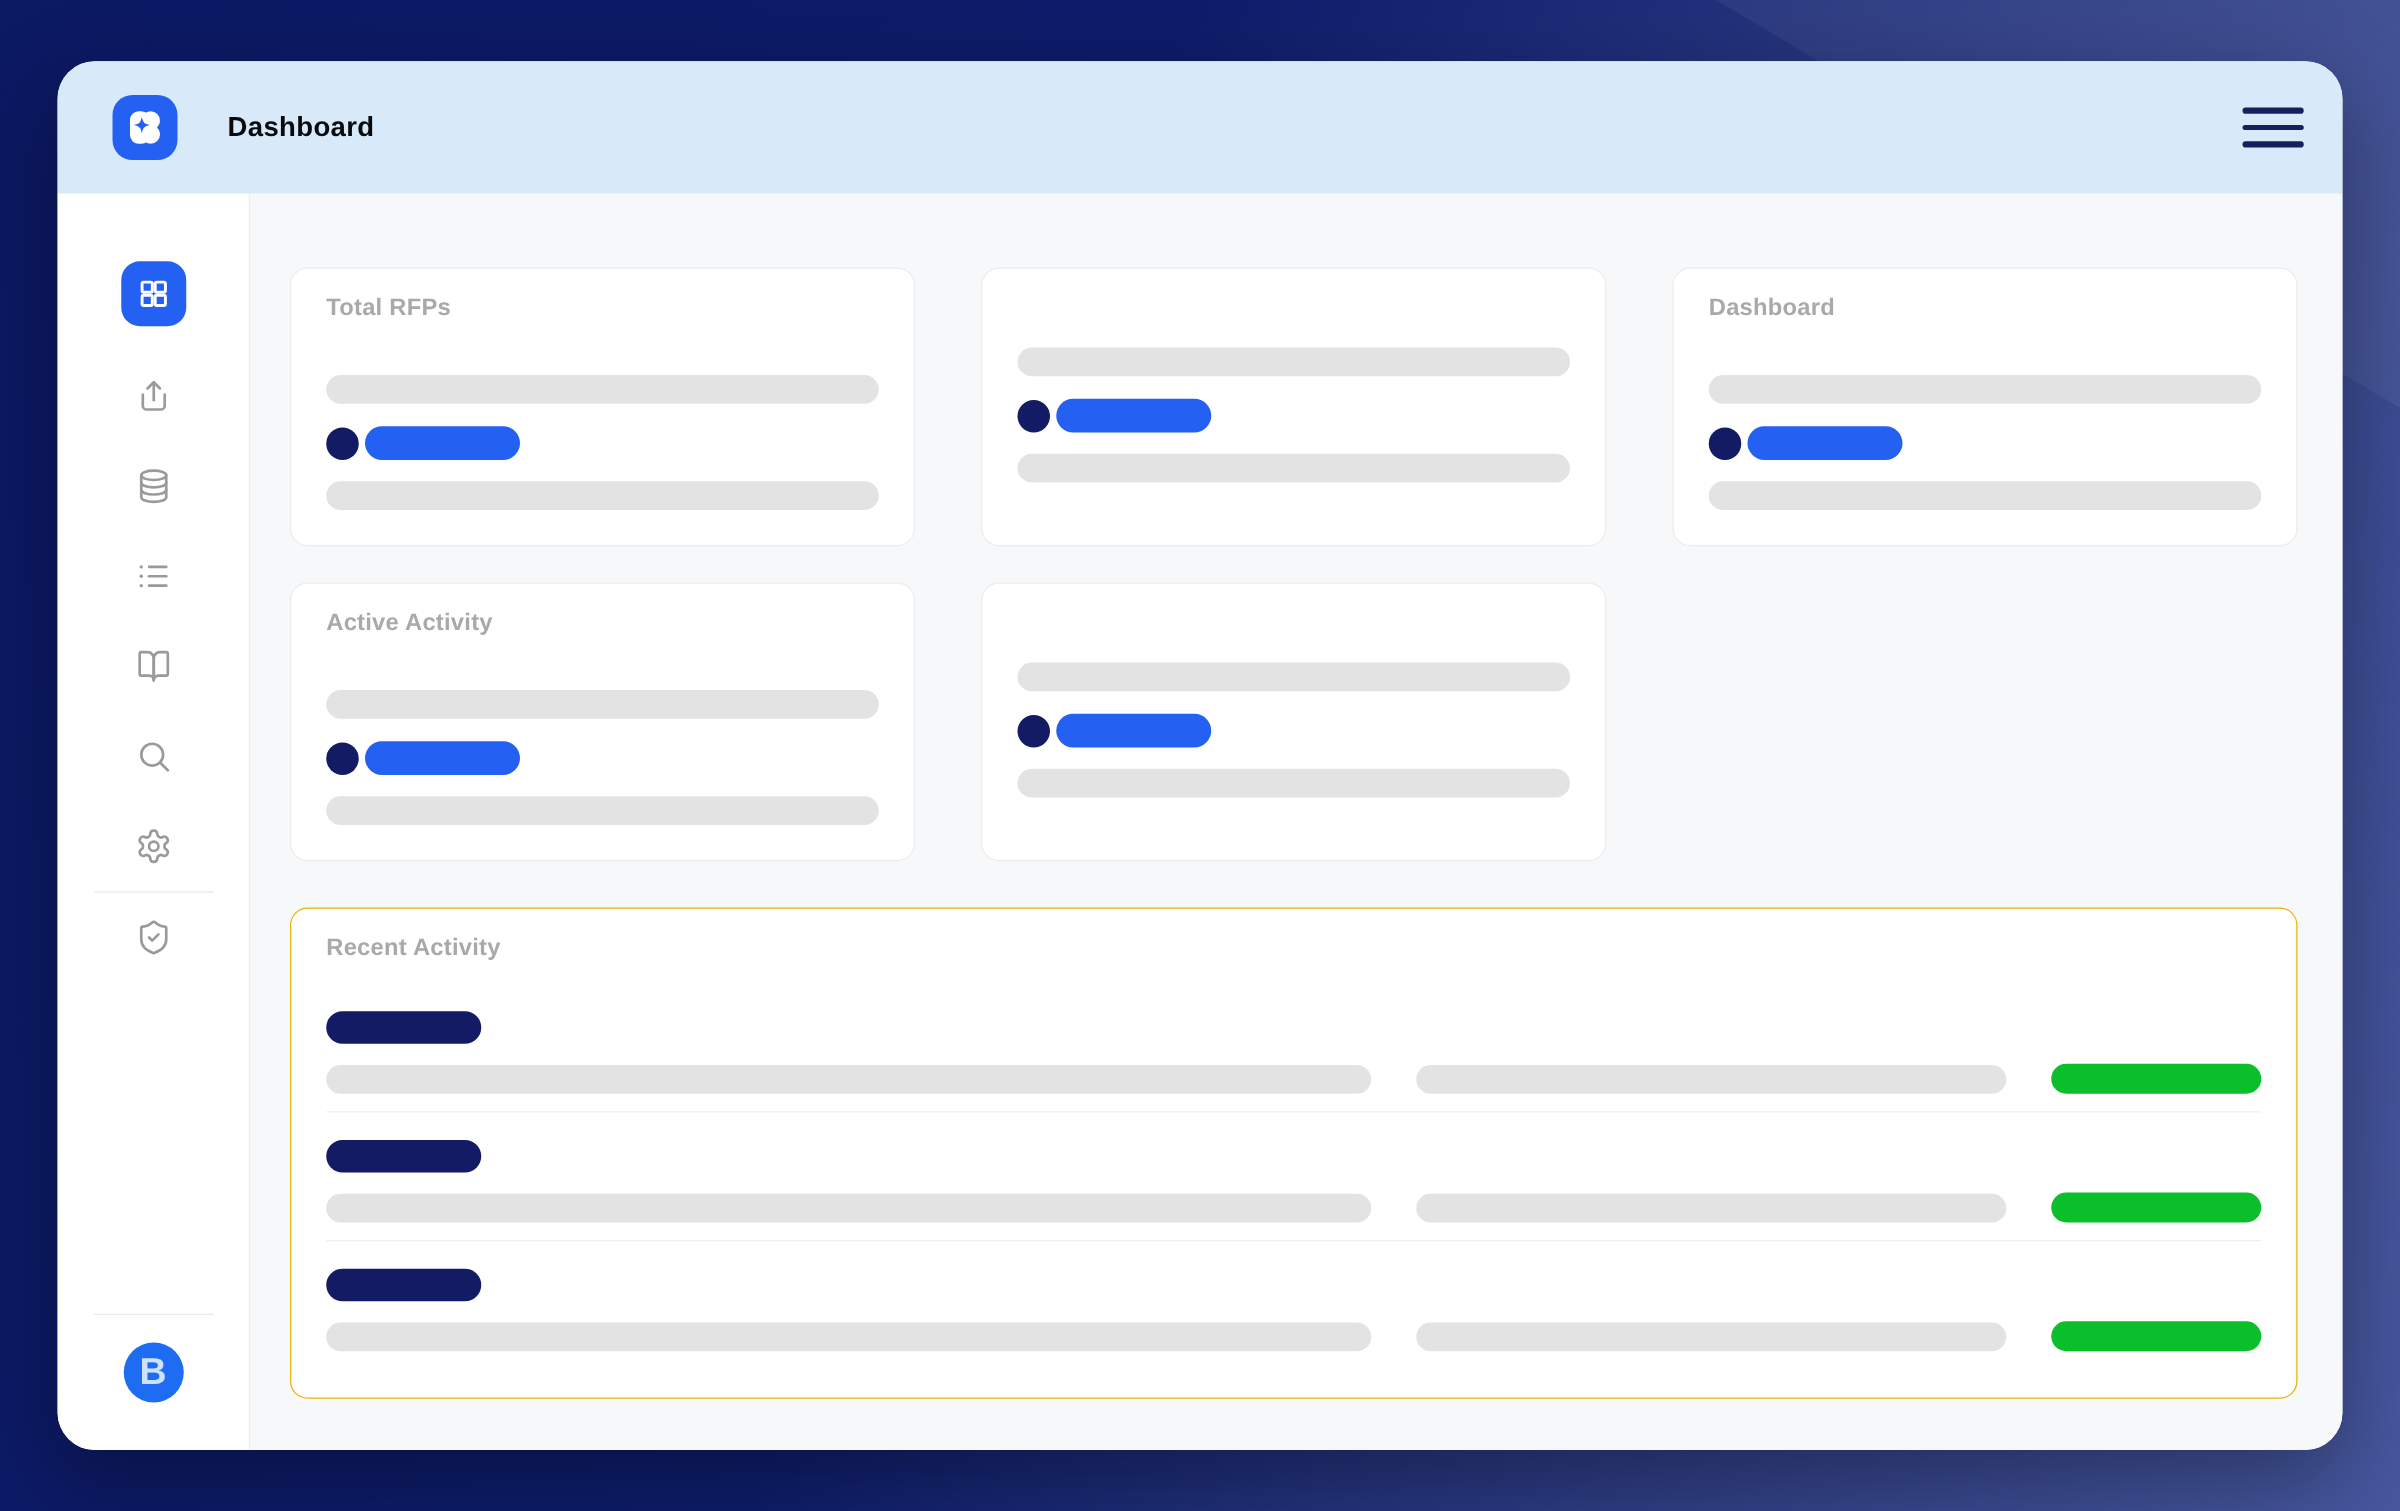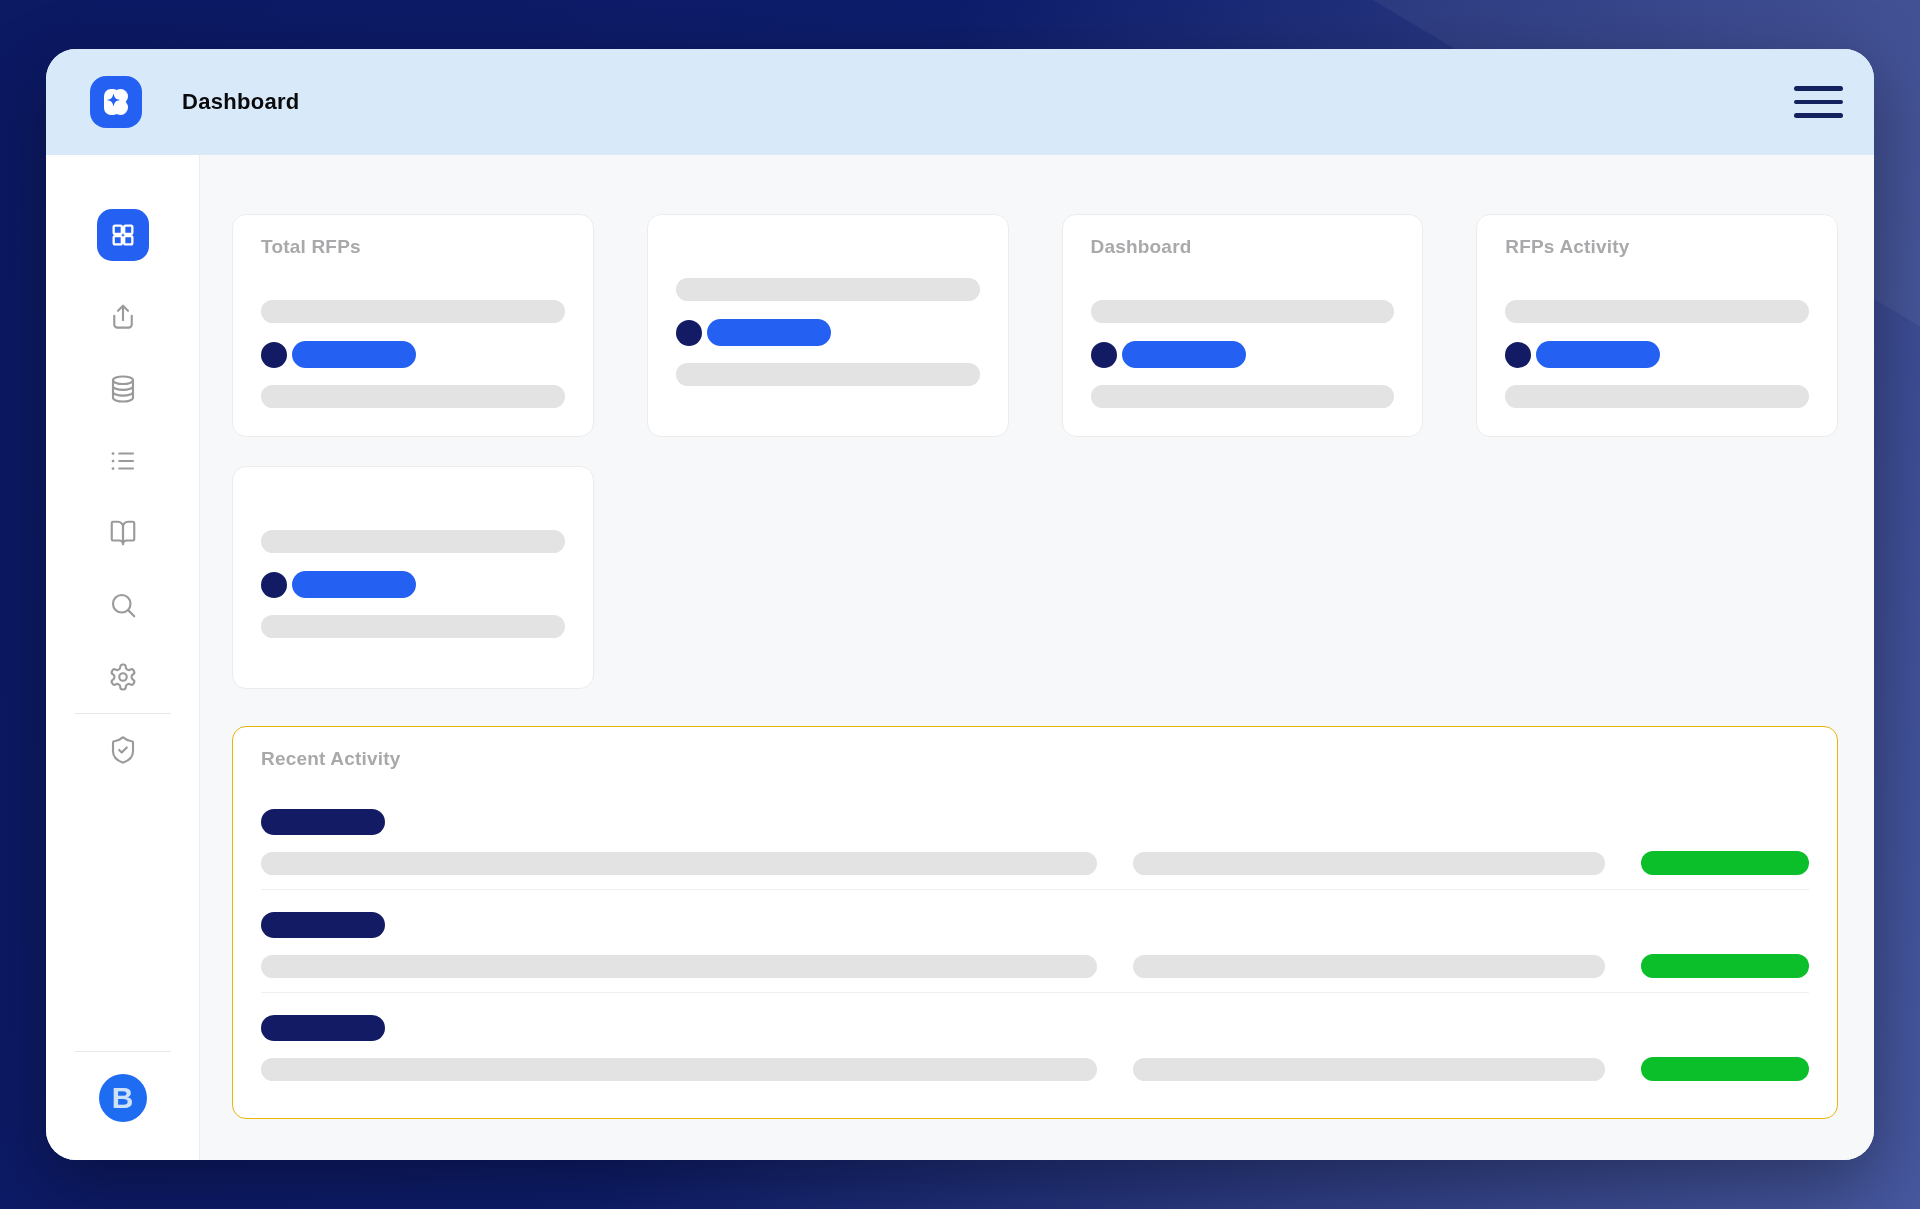--- a/index.html
+++ b/index.html
@@ -41,21 +41,21 @@
   .nav-item.plain{margin-top:40px;width:32px;height:32px;}
   .nav-item svg{display:block;}
   .icon-stroke{stroke:#9a9a9a;fill:none;stroke-width:1.7;stroke-linecap:round;stroke-linejoin:round;}
   .sidebar-divider{margin-top:20px;width:96px;border-top:1px solid #e8e8e8;}
   .sidebar-bottom{margin-top:auto;display:flex;flex-direction:column;align-items:center;width:100%;}
   .avatar{margin-top:22px;margin-bottom:38px;width:48px;height:48px;border-radius:50%;
     background:var(--avatar-blue);color:#cde2f6;font-size:30px;font-weight:700;
     display:grid;place-items:center;border:none;cursor:pointer;}
   .main{flex:1;background:var(--main-bg);padding:59px 36px 0 32px;min-width:0;}
   
-  .cards-grid{display:grid;grid-template-columns:repeat(4,1fr);column-gap:53px;row-gap:29px;}
+  .cards-grid{display:grid;grid-template-columns:repeat(3,1fr);column-gap:53px;row-gap:29px;}
   .card{background:#fff;border:1px solid #ececec;border-radius:14px;
     padding:21px 28px 26px;height:223px;}
   .card-title{font-size:19px;font-weight:700;color:var(--title-gray);letter-spacing:.2px;}
   .skel{height:23px;border-radius:12px;background:var(--skeleton-gray);}
   .skel-1{margin-top:42px;}
   .stat-row{margin-top:18px;display:flex;align-items:center;gap:5px;}
   .dot{width:26px;height:26px;border-radius:50%;background:var(--navy);}
   .blue-pill{width:124px;height:27px;border-radius:14px;background:var(--accent-blue);}
   .skel-2{margin-top:17px;}
   
@@ -198,21 +198,21 @@
           <h2 class="card-title">Dashboard</h2>
           <div class="skel skel-1"></div>
           <div class="stat-row">
             <div class="dot"></div>
             <div class="blue-pill"></div>
           </div>
           <div class="skel skel-2"></div>
         </section>
 
         <section class="card">
-          <h2 class="card-title">RFPs Activity</h2>
+          <h2 class="card-title">Active Activity</h2>
           <div class="skel skel-1"></div>
           <div class="stat-row">
             <div class="dot"></div>
             <div class="blue-pill"></div>
           </div>
           <div class="skel skel-2"></div>
         </section>
 
         <section class="card">
           <div class="skel skel-1"></div>

